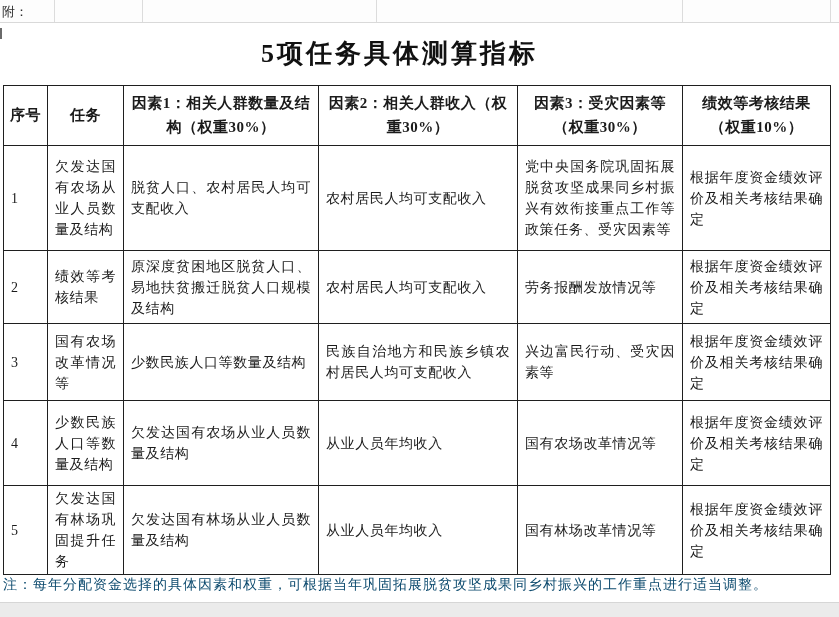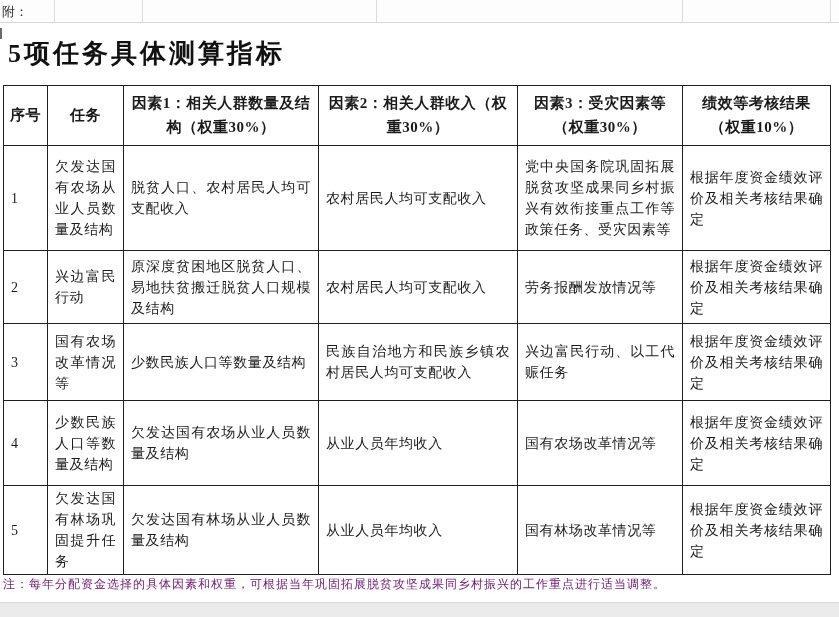--- a/index.html
+++ b/index.html
@@ -18,21 +18,21 @@
     position:absolute; top:0; height:22px; width:1px; background:#dcdcdc;
   }
   .corner-label {
     position:absolute; left:2px; top:3px; font-size:13px; color:#2e2e2e;
   }
   .edge-artifact {
     position:absolute; left:0; top:28px; width:2px; height:11px; background:#6a6a6a;
   }
   
   .doc-title {
-    position:absolute; left:8px; top:36px; width:799px; 
+    position:absolute; left:0; top:36px; width:799px; text-align:center;
     font-size:26px; font-weight:bold; letter-spacing:3px; color:#111;
   }
   
   table.main {
     position:absolute; left:3px; top:85px; width:827px;
     border-collapse:collapse; table-layout:fixed; background:#fff;padding-left:29px;
   }
   table.main th, table.main td {
     border:1.5px solid #1f1f1f;
     overflow:hidden;
@@ -50,21 +50,21 @@
   td.c-task { letter-spacing:1px; }
   tr.hrow  { height:60px; }
   tr.r1 { height:105px; }
   tr.r2 { height:73px; }
   tr.r3 { height:77px; }
   tr.r4 { height:85px; }
   tr.r5 { height:80px; }
   
   .footnote {
     position:absolute; left:3px; top:576px; width:824px;
-    font-size:12px; color:#701a75; letter-spacing:1px; white-space:nowrap;
+    font-size:14px; color:#0c4a6e; letter-spacing:1px; white-space:nowrap;
   }
   
   .bottom-strip {
     position:absolute; left:0; top:602px; width:839px; height:15px;
     background:#ebebeb; border-top:1px solid #d6d6d6;
   }
 </style>
 </head>
 <body>
 
@@ -102,32 +102,32 @@
   <tr class="r1">
     <td class="c-num">1</td>
     <td class="c-task">欠发达国有农场从业人员数量及结构</td>
     <td>脱贫人口、农村居民人均可支配收入</td>
     <td>农村居民人均可支配收入</td>
     <td>党中央国务院巩固拓展脱贫攻坚成果同乡村振兴有效衔接重点工作等政策任务、受灾因素等</td>
     <td>根据年度资金绩效评价及相关考核结果确定</td>
   </tr>
   <tr class="r2">
     <td class="c-num">2</td>
-    <td class="c-task">兴边富民行动</td>
+    <td class="c-task">绩效等考核结果</td>
     <td>原深度贫困地区脱贫人口、易地扶贫搬迁脱贫人口规模及结构</td>
     <td>农村居民人均可支配收入</td>
     <td>劳务报酬发放情况等</td>
     <td>根据年度资金绩效评价及相关考核结果确定</td>
   </tr>
   <tr class="r3">
     <td class="c-num">3</td>
     <td class="c-task">国有农场改革情况等</td>
     <td>少数民族人口等数量及结构</td>
     <td>民族自治地方和民族乡镇农村居民人均可支配收入</td>
-    <td>兴边富民行动、以工代赈任务</td>
+    <td>兴边富民行动、受灾因素等</td>
     <td>根据年度资金绩效评价及相关考核结果确定</td>
   </tr>
   <tr class="r4">
     <td class="c-num">4</td>
     <td class="c-task">少数民族人口等数量及结构</td>
     <td>欠发达国有农场从业人员数量及结构</td>
     <td>从业人员年均收入</td>
     <td>国有农场改革情况等</td>
     <td>根据年度资金绩效评价及相关考核结果确定</td>
   </tr>

